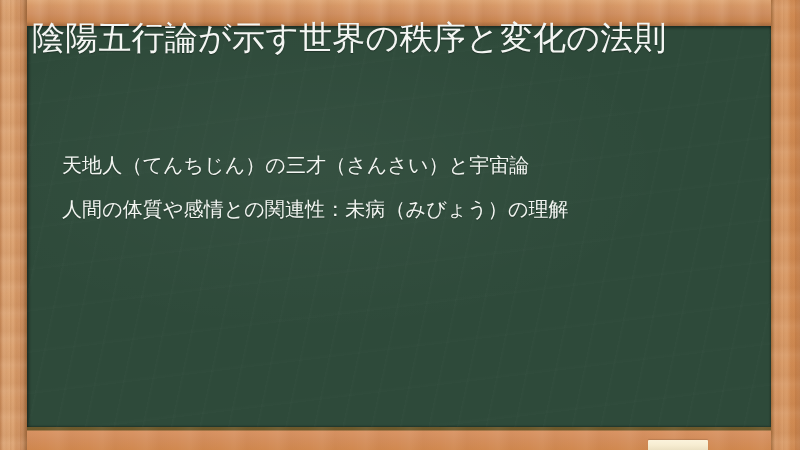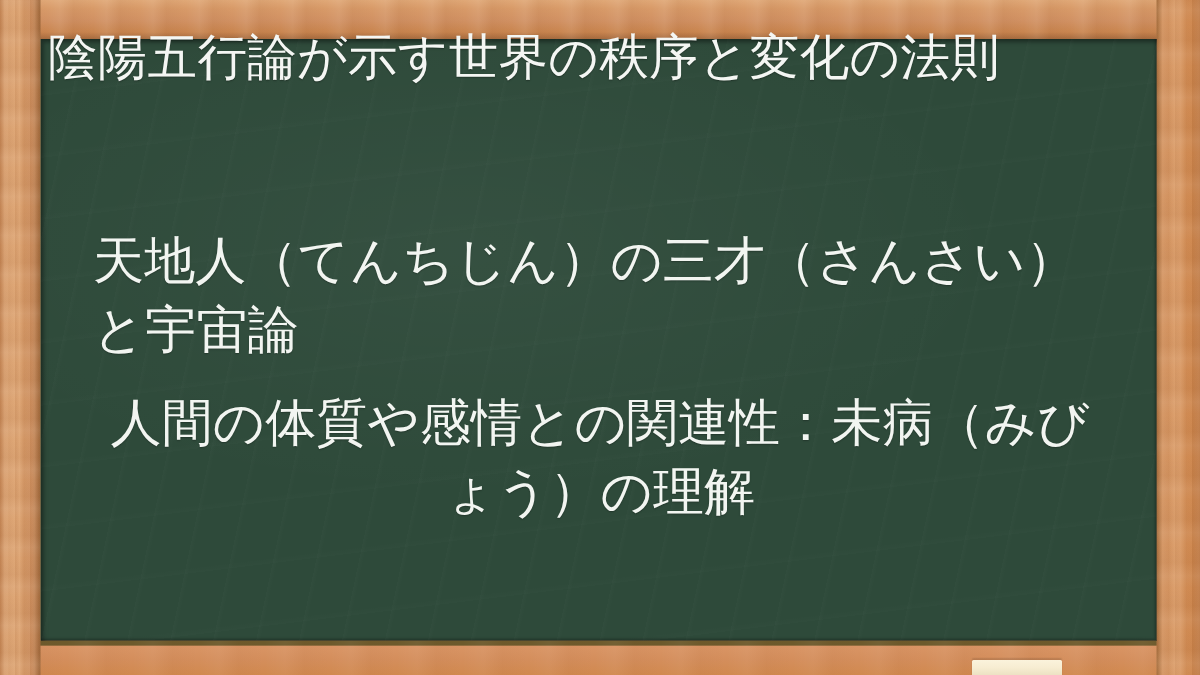--- a/index.html
+++ b/index.html
@@ -175,28 +175,28 @@
     left: 62px;
     top: 152px;
     width: 676px;
     margin: 0;
     padding: 0;
     list-style: none;
   }
 
   .bullet-item {
     color: #f2f5f1;
-    font-size: 34px;
+    font-size: 20px;
     line-height: 1.34;
     font-weight: 400;
     letter-spacing: 0.1px;
     margin: 0 0 17px 0;
     text-shadow: 0 1px 1px rgba(0,0,0,0.26);
   }
-  .bullet-item:last-child { margin-bottom: 0; text-align: center; }
+  .bullet-item:last-child { margin-bottom: 0; }
 
   
   .chalk-stick {
     position: absolute;
     left: 648px;
     bottom: -1px;
     width: 60px;
     height: 11px;
     border-radius: 1px;
     background: linear-gradient(180deg,

